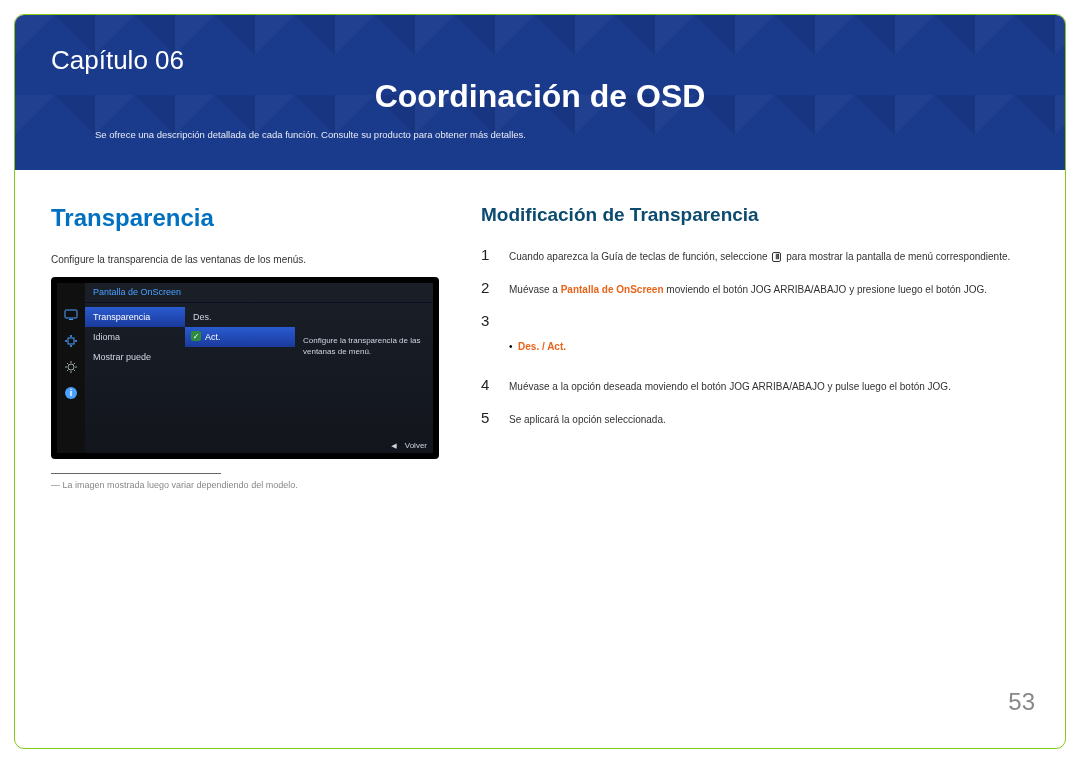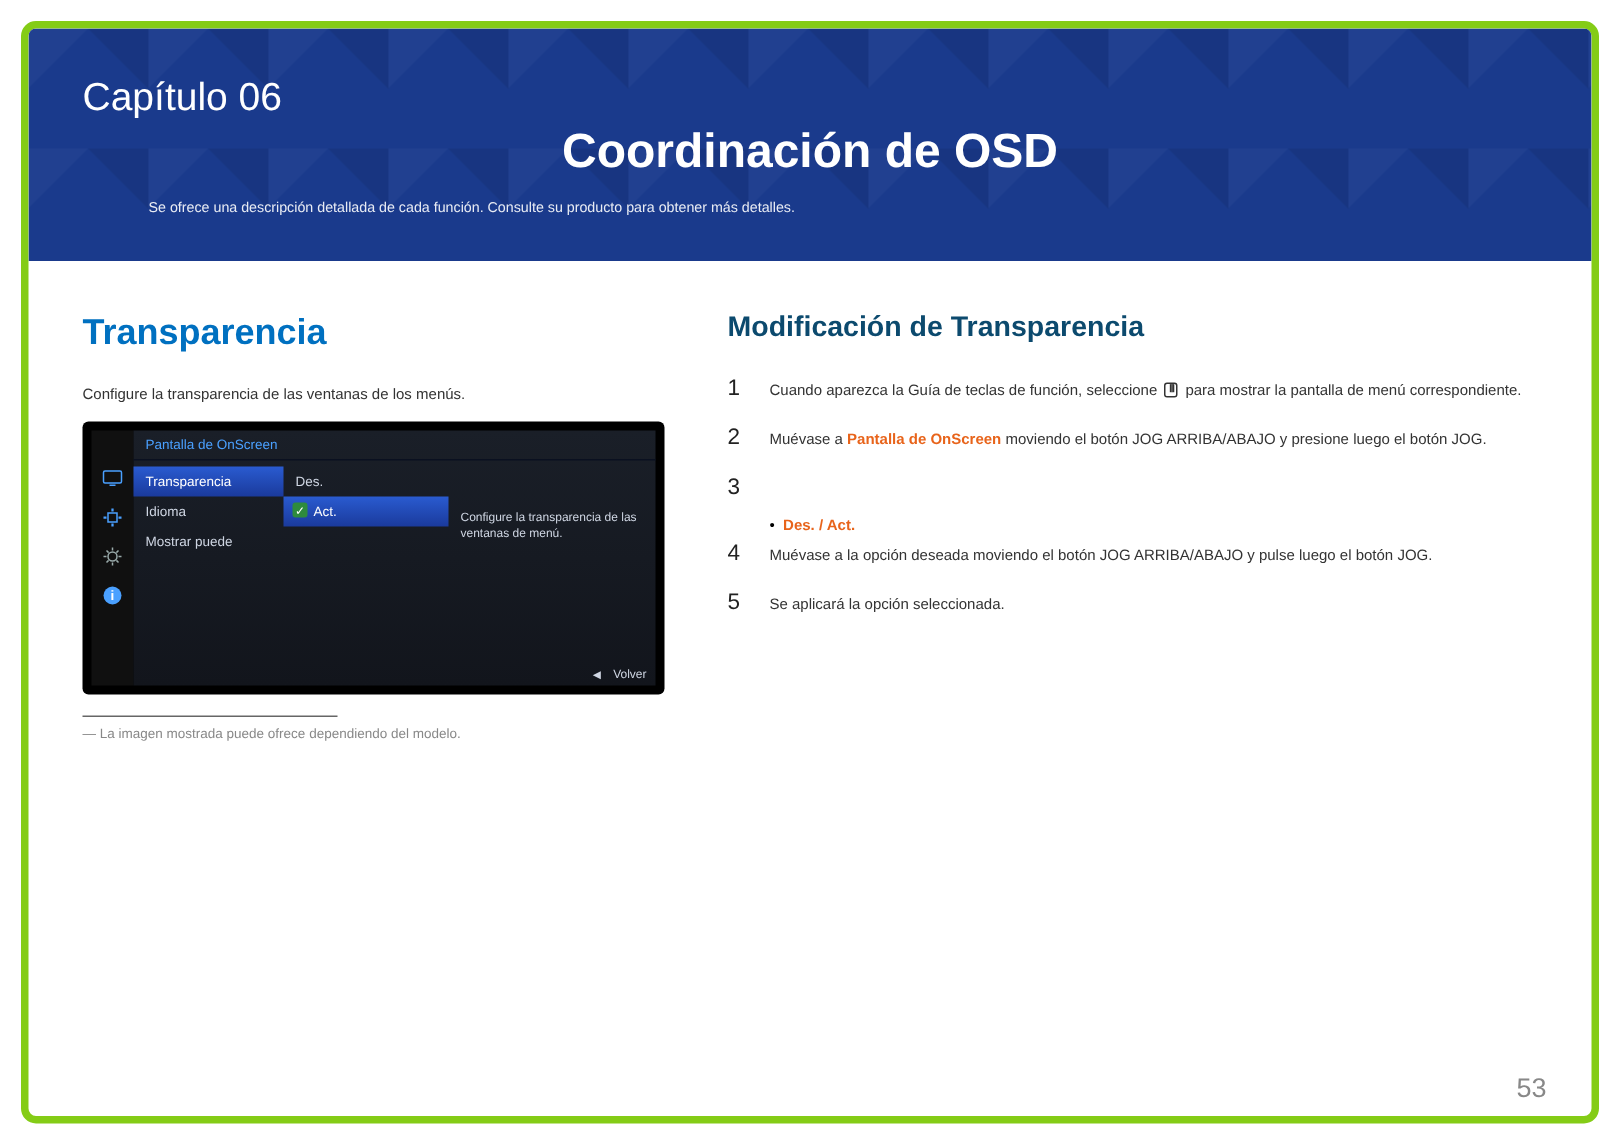--- a/index.html
+++ b/index.html
@@ -7,21 +7,21 @@
     font-family: Arial, Helvetica, sans-serif;
     background: #fff;
     width: 1080px;
     height: 763px;
     position: relative;
     overflow: hidden;
   }
   .page-frame {
     position: absolute;
     inset: 14px;
-    border: 5px solid #84cc16;
+    border: 1px solid #84cc16;
     border-radius: 10px;
     overflow: hidden;
   }
   .header {
     background: linear-gradient(90deg, #0d2a6e 0%, #1a3a8c 40%, #1a3a8c 100%);
     background-color: #1a3a8c;
     background-image:
       linear-gradient(135deg, rgba(255,255,255,0.03) 25%, transparent 25%),
       linear-gradient(225deg, rgba(0,0,0,0.08) 25%, transparent 25%);
     background-size: 80px 80px, 80px 80px;
@@ -199,29 +199,29 @@
     border-radius: 2px;
     padding: 1px 2px;
     font-size: 7px;
     line-height: 6px;
     vertical-align: middle;
     margin: 0 2px;
     font-weight: 900;
     letter-spacing: -1px;
   }
   .bullet-line {
-    margin: -2px 0 4px 28px;
+    margin: -2px 0 24px 28px;
     font-size: 10px;
   }
   .bullet-line .hl-orange { color: #e8641b; font-weight: 700; }
   .page-number {
     position: absolute;
-    bottom: 8px;
+    bottom: 32px;
     right: 30px;
-    font-size: 18px;
+    font-size: 24px;
     color: #888;
     font-weight: 400;
   }
 </style>
 </head>
 <body>
 
 <div class="page-frame">
 
   <div class="header">
@@ -281,21 +281,21 @@
             <div class="osd-col3">Configure la transparencia de las ventanas de menú.</div>
             <div class="osd-footer">
               <span class="tri">◀</span>
               <span>Volver</span>
             </div>
           </div>
         </div>
       </div>
 
       <hr class="footnote-rule">
-      <p class="footnote">― La imagen mostrada puede ofrece dependiendo del modelo.</p>
+      <p class="footnote">― La imagen mostrada luego variar dependiendo del modelo.</p>
     </div>
 
     <div class="right-col">
       <h3 class="subheading">Modificación de Transparencia</h3>
 
       <ol class="step-list">
         <li>
           <span class="step-num">1</span>
           <span class="step-text">
             <span>Cuando aparezca la Guía de teclas de función, seleccione </span><span class="menu-glyph">ⅠⅠⅠ</span><span> para mostrar la pantalla de menú correspondiente.</span>

